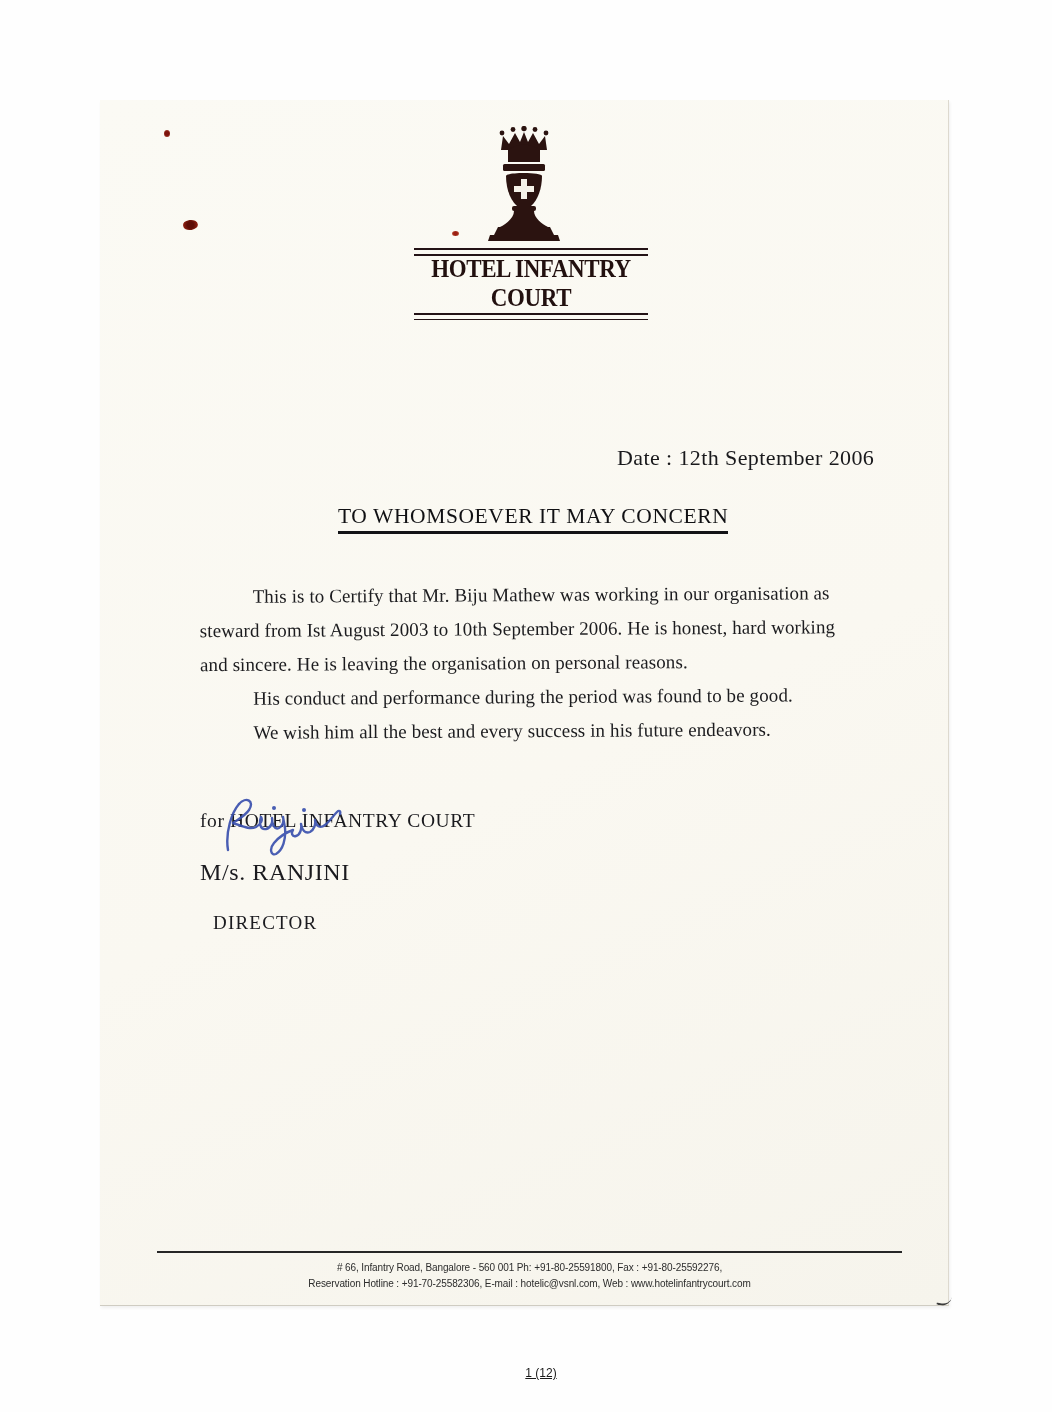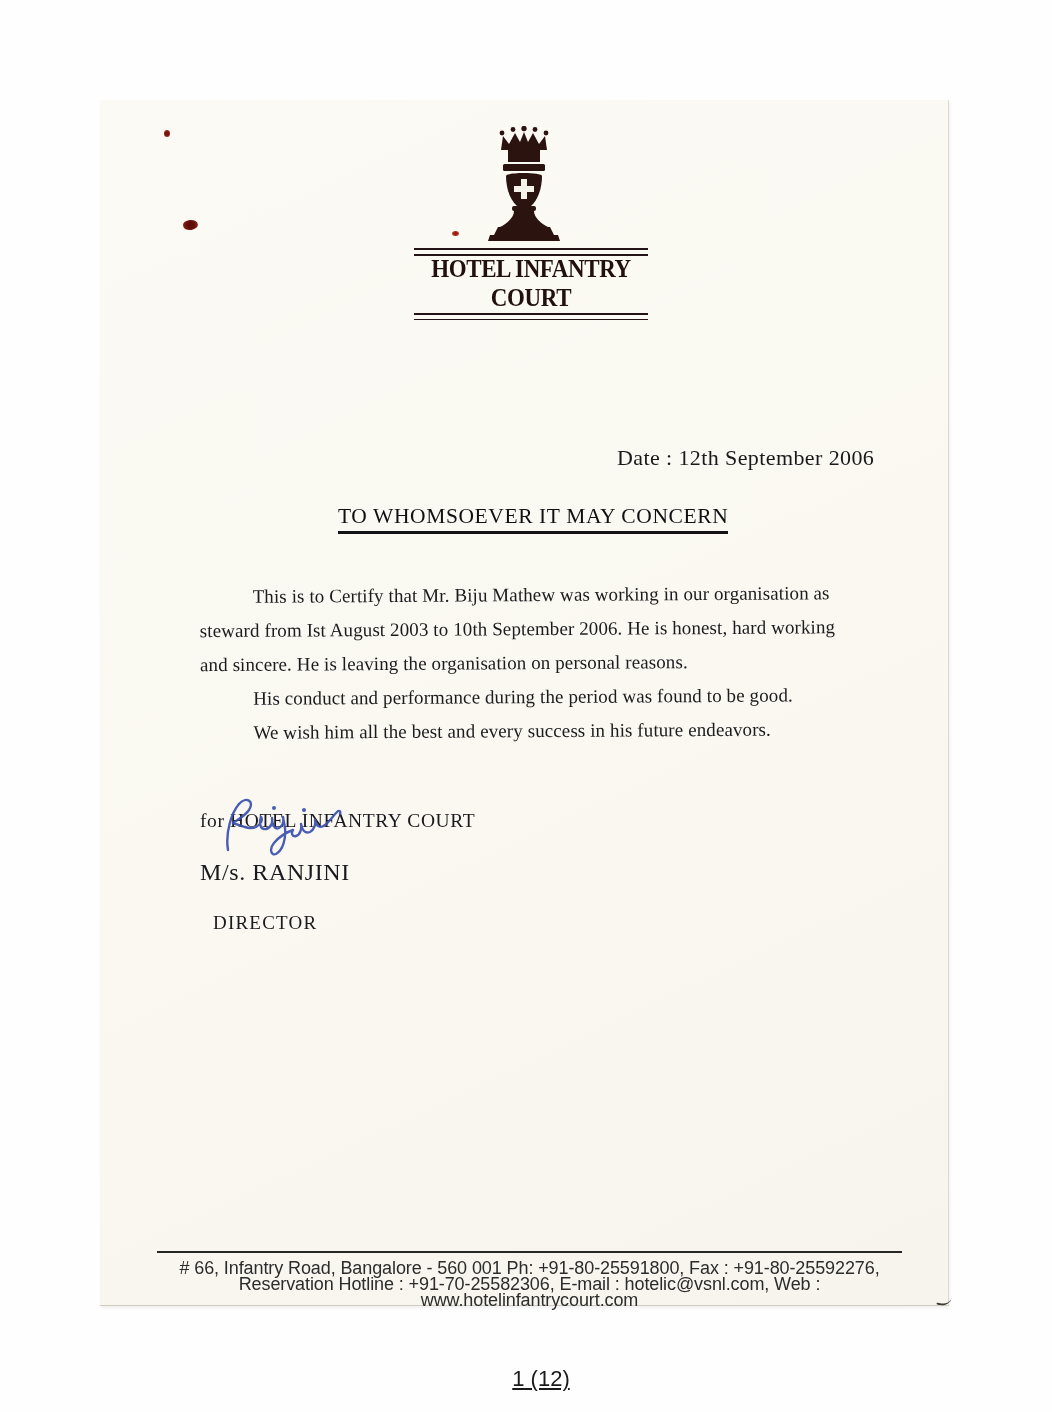--- a/index.html
+++ b/index.html
@@ -56,31 +56,31 @@
   .sig-title{
     position:absolute;left:113px;top:812px;font-size:19px;color:#1b1b1f;
     letter-spacing:1.2px;white-space:nowrap;
   }
   .footer-rule{
     position:absolute;left:57px;top:1151px;width:745px;height:0;
     border-top:2px solid #262626;
   }
   .footer{
     position:absolute;left:57px;top:1160px;width:745px;text-align:center;
-    font-family:"Liberation Sans",sans-serif;font-size:18px;line-height:16px;
+    font-family:"Liberation Sans",sans-serif;font-size:10px;line-height:16px;
     color:#2c2c2c;letter-spacing:-0.1px;
   }
   .curl{
     position:absolute;right:-3px;bottom:-1px;width:14px;height:8px;
     border-bottom:2.5px solid #3c3c3c;border-radius:0 0 12px 0;
     transform:rotate(12deg);
   }
   .page-num{
     position:absolute;left:0;top:1366px;width:100%;text-align:center;
-    font-family:"Liberation Sans",sans-serif;font-size:22px;color:#1a1a1a;
+    font-family:"Liberation Sans",sans-serif;font-size:12px;color:#1a1a1a;
     text-indent:30px;
     text-decoration:underline;
   }
 </style>
 </head>
 <body>
 
 <div class="canvas">
   <div class="paper">
 

